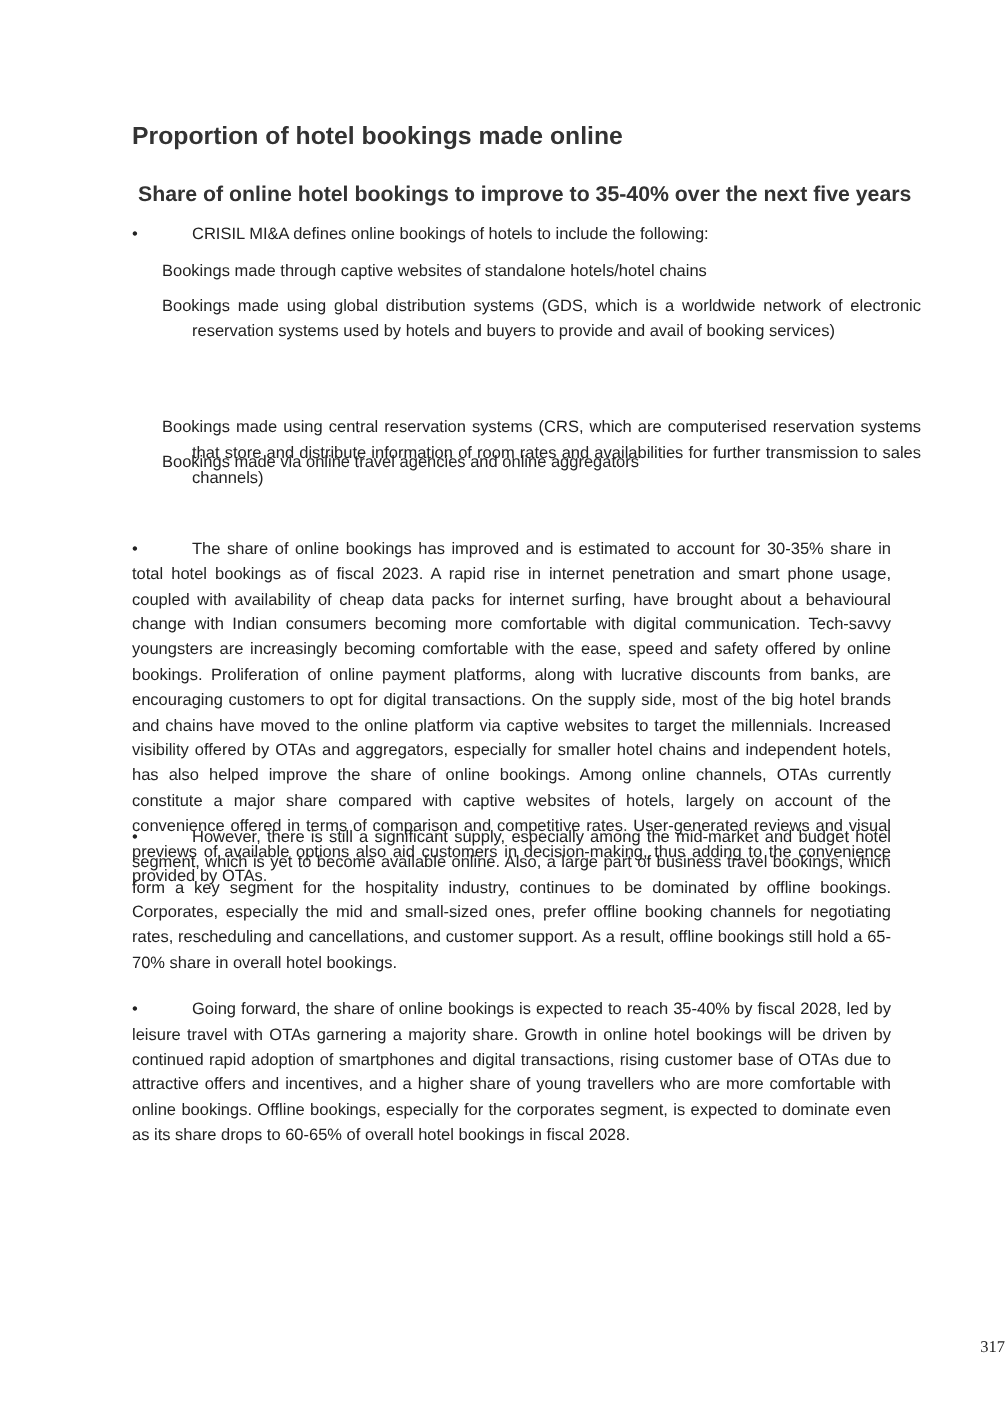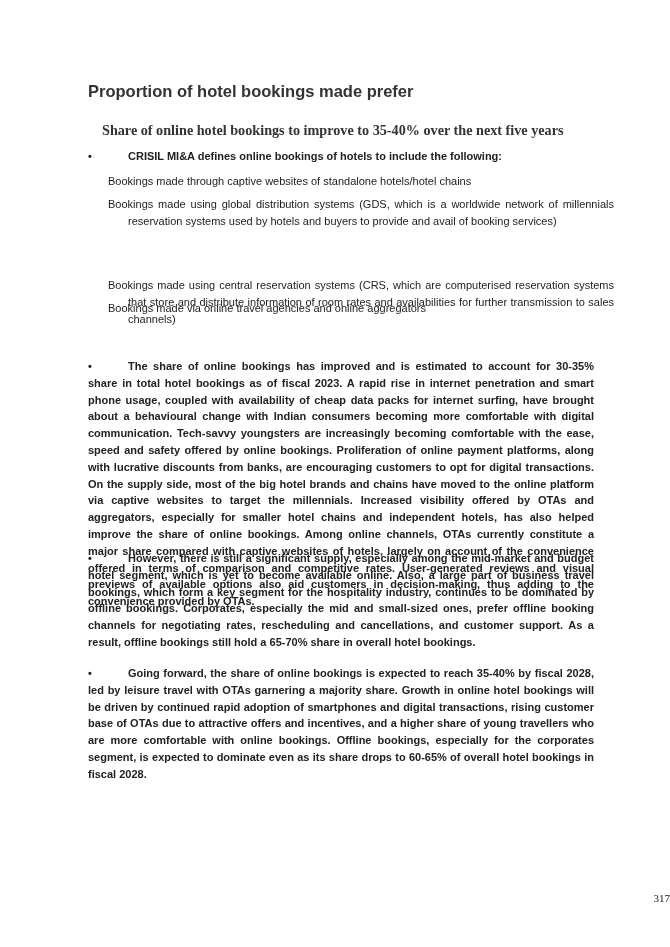--- a/index.html
+++ b/index.html
@@ -6,26 +6,26 @@
     body {
       width: 670px; height: 947px; position: relative; overflow: hidden;
       font-family: "Liberation Sans", sans-serif; color: #222;
     }
     .page { position: absolute; left: 88px; top: 0; width: 506px; }
     h1 {
       position: absolute; top: 82px; left: 0; margin: 0;
       font-size: 16.5px; font-weight: bold; color: #333; white-space: nowrap;
     }
     h2 {
-      position: absolute; top: 122px; left: 14px; margin: 0;
-      font-size: 14.2px; font-weight: bold; color: #333; white-space: nowrap; font-family: Liberation Serif, serif;
+      position: absolute; top: 122px; left: 4px; margin: 0;
+      font-size: 14.2px; font-weight: bold; color: #333; white-space: nowrap;
     }
     .bullet-line {
       position: absolute; left: 0; width: 506px;
-      font-size: 11px; line-height: 16.8px; text-align: justify; font-weight: bold;
+      font-size: 11px; line-height: 16.8px; text-align: justify;
     }
     .bullet-dot { display: inline-block; width: 40px; font-size: 11px; }
     .intro { top: 148px; }
     .sub { position: absolute; left: 20px; width: 486px; font-size: 11px; line-height: 16.8px; text-align: justify; padding-left: 20px; text-indent: -20px; }
     .s1 { top: 173px; }
     .s2 { top: 196px; }
     .s3 { top: 248px; margin-top: 29px; }
     .s4 { top: 300px; }
     .p1 { top: 310px; margin-top: 48px; }
     .p2 { top: 550px; }
@@ -33,29 +33,29 @@
     .bullet-line p { margin: 0; }
     .pagenum {
       position: absolute; top: 892px; left: 0; width: 670px; text-align: right;
       font-family: "Liberation Serif", serif; font-size: 11px; color: #222;
     }
   </style>
 </head>
 <body>
 
 <div class="page">
-  <h1>Proportion of hotel bookings made prefer</h1>
+  <h1>Proportion of hotel bookings made online</h1>
   <h2>Share of online hotel bookings to improve to 35-40% over the next five years</h2>
 
   <div class="bullet-line intro">
     <span class="bullet-dot">•</span><span>CRISIL MI&amp;A defines online bookings of hotels to include the following:</span>
   </div>
 
   <div class="sub s1">Bookings made through captive websites of standalone hotels/hotel chains</div>
-  <div class="sub s2">Bookings made using global distribution systems (GDS, which is a worldwide network of millennials reservation systems used by hotels and buyers to provide and avail of booking services)</div>
+  <div class="sub s2">Bookings made using global distribution systems (GDS, which is a worldwide network of electronic reservation systems used by hotels and buyers to provide and avail of booking services)</div>
   <div class="sub s3">Bookings made using central reservation systems (CRS, which are computerised reservation systems that store and distribute information of room rates and availabilities for further transmission to sales channels)</div>
   <div class="sub s4">Bookings made via online travel agencies and online aggregators</div>
 
   <div class="bullet-line p1">
     <p><span class="bullet-dot">•</span><span>The share of online bookings has improved and is estimated to account for 30-35% share in total hotel bookings as of fiscal 2023. A rapid rise in internet penetration and smart phone usage, coupled with availability of cheap data packs for internet surfing, have brought about a behavioural change with Indian consumers becoming more comfortable with digital communication. Tech-savvy youngsters are increasingly becoming comfortable with the ease, speed and safety offered by online bookings. Proliferation of online payment platforms, along with lucrative discounts from banks, are encouraging customers to opt for digital transactions. On the supply side, most of the big hotel brands and chains have moved to the online platform via captive websites to target the millennials. Increased visibility offered by OTAs and aggregators, especially for smaller hotel chains and independent hotels, has also helped improve the share of online bookings. Among online channels, OTAs currently constitute a major share compared with captive websites of hotels, largely on account of the convenience offered in terms of comparison and competitive rates. User-generated reviews and visual previews of available options also aid customers in decision-making, thus adding to the convenience provided by OTAs.</span></p>
   </div>
 
   <div class="bullet-line p2">
     <p><span class="bullet-dot">•</span><span>However, there is still a significant supply, especially among the mid-market and budget hotel segment, which is yet to become available online. Also, a large part of business travel bookings, which form a key segment for the hospitality industry, continues to be dominated by offline bookings. Corporates, especially the mid and small-sized ones, prefer offline booking channels for negotiating rates, rescheduling and cancellations, and customer support. As a result, offline bookings still hold a 65-70% share in overall hotel bookings.</span></p>
   </div>

